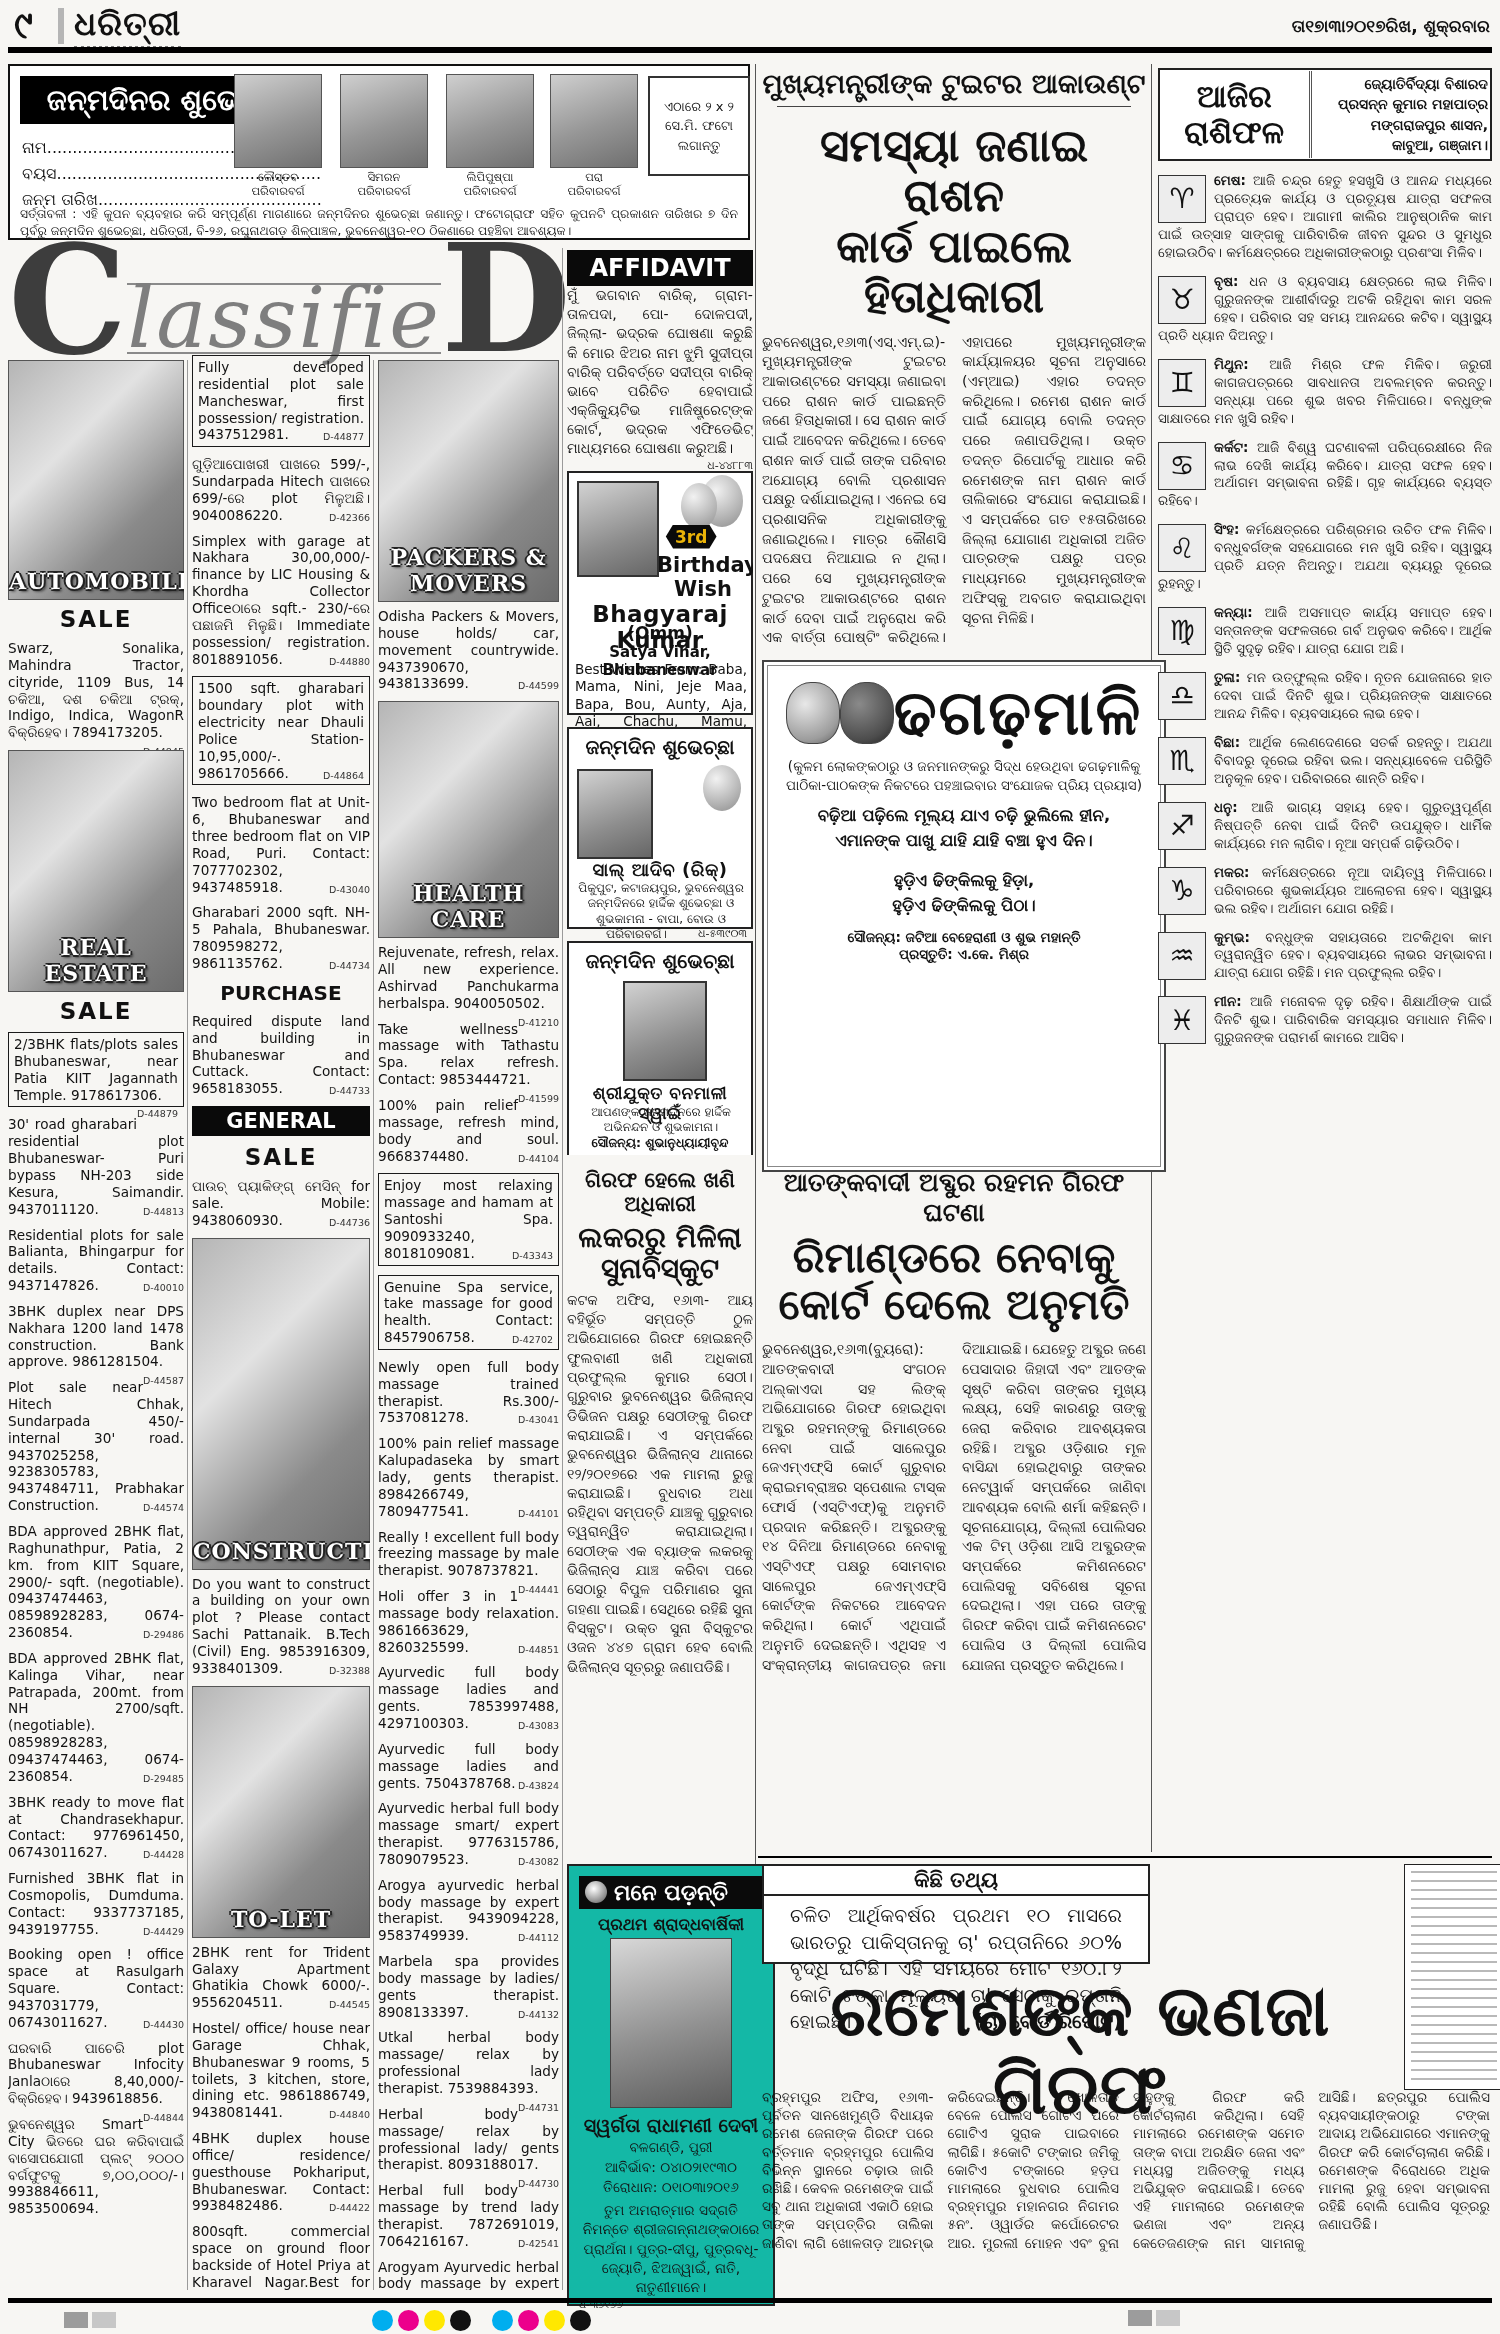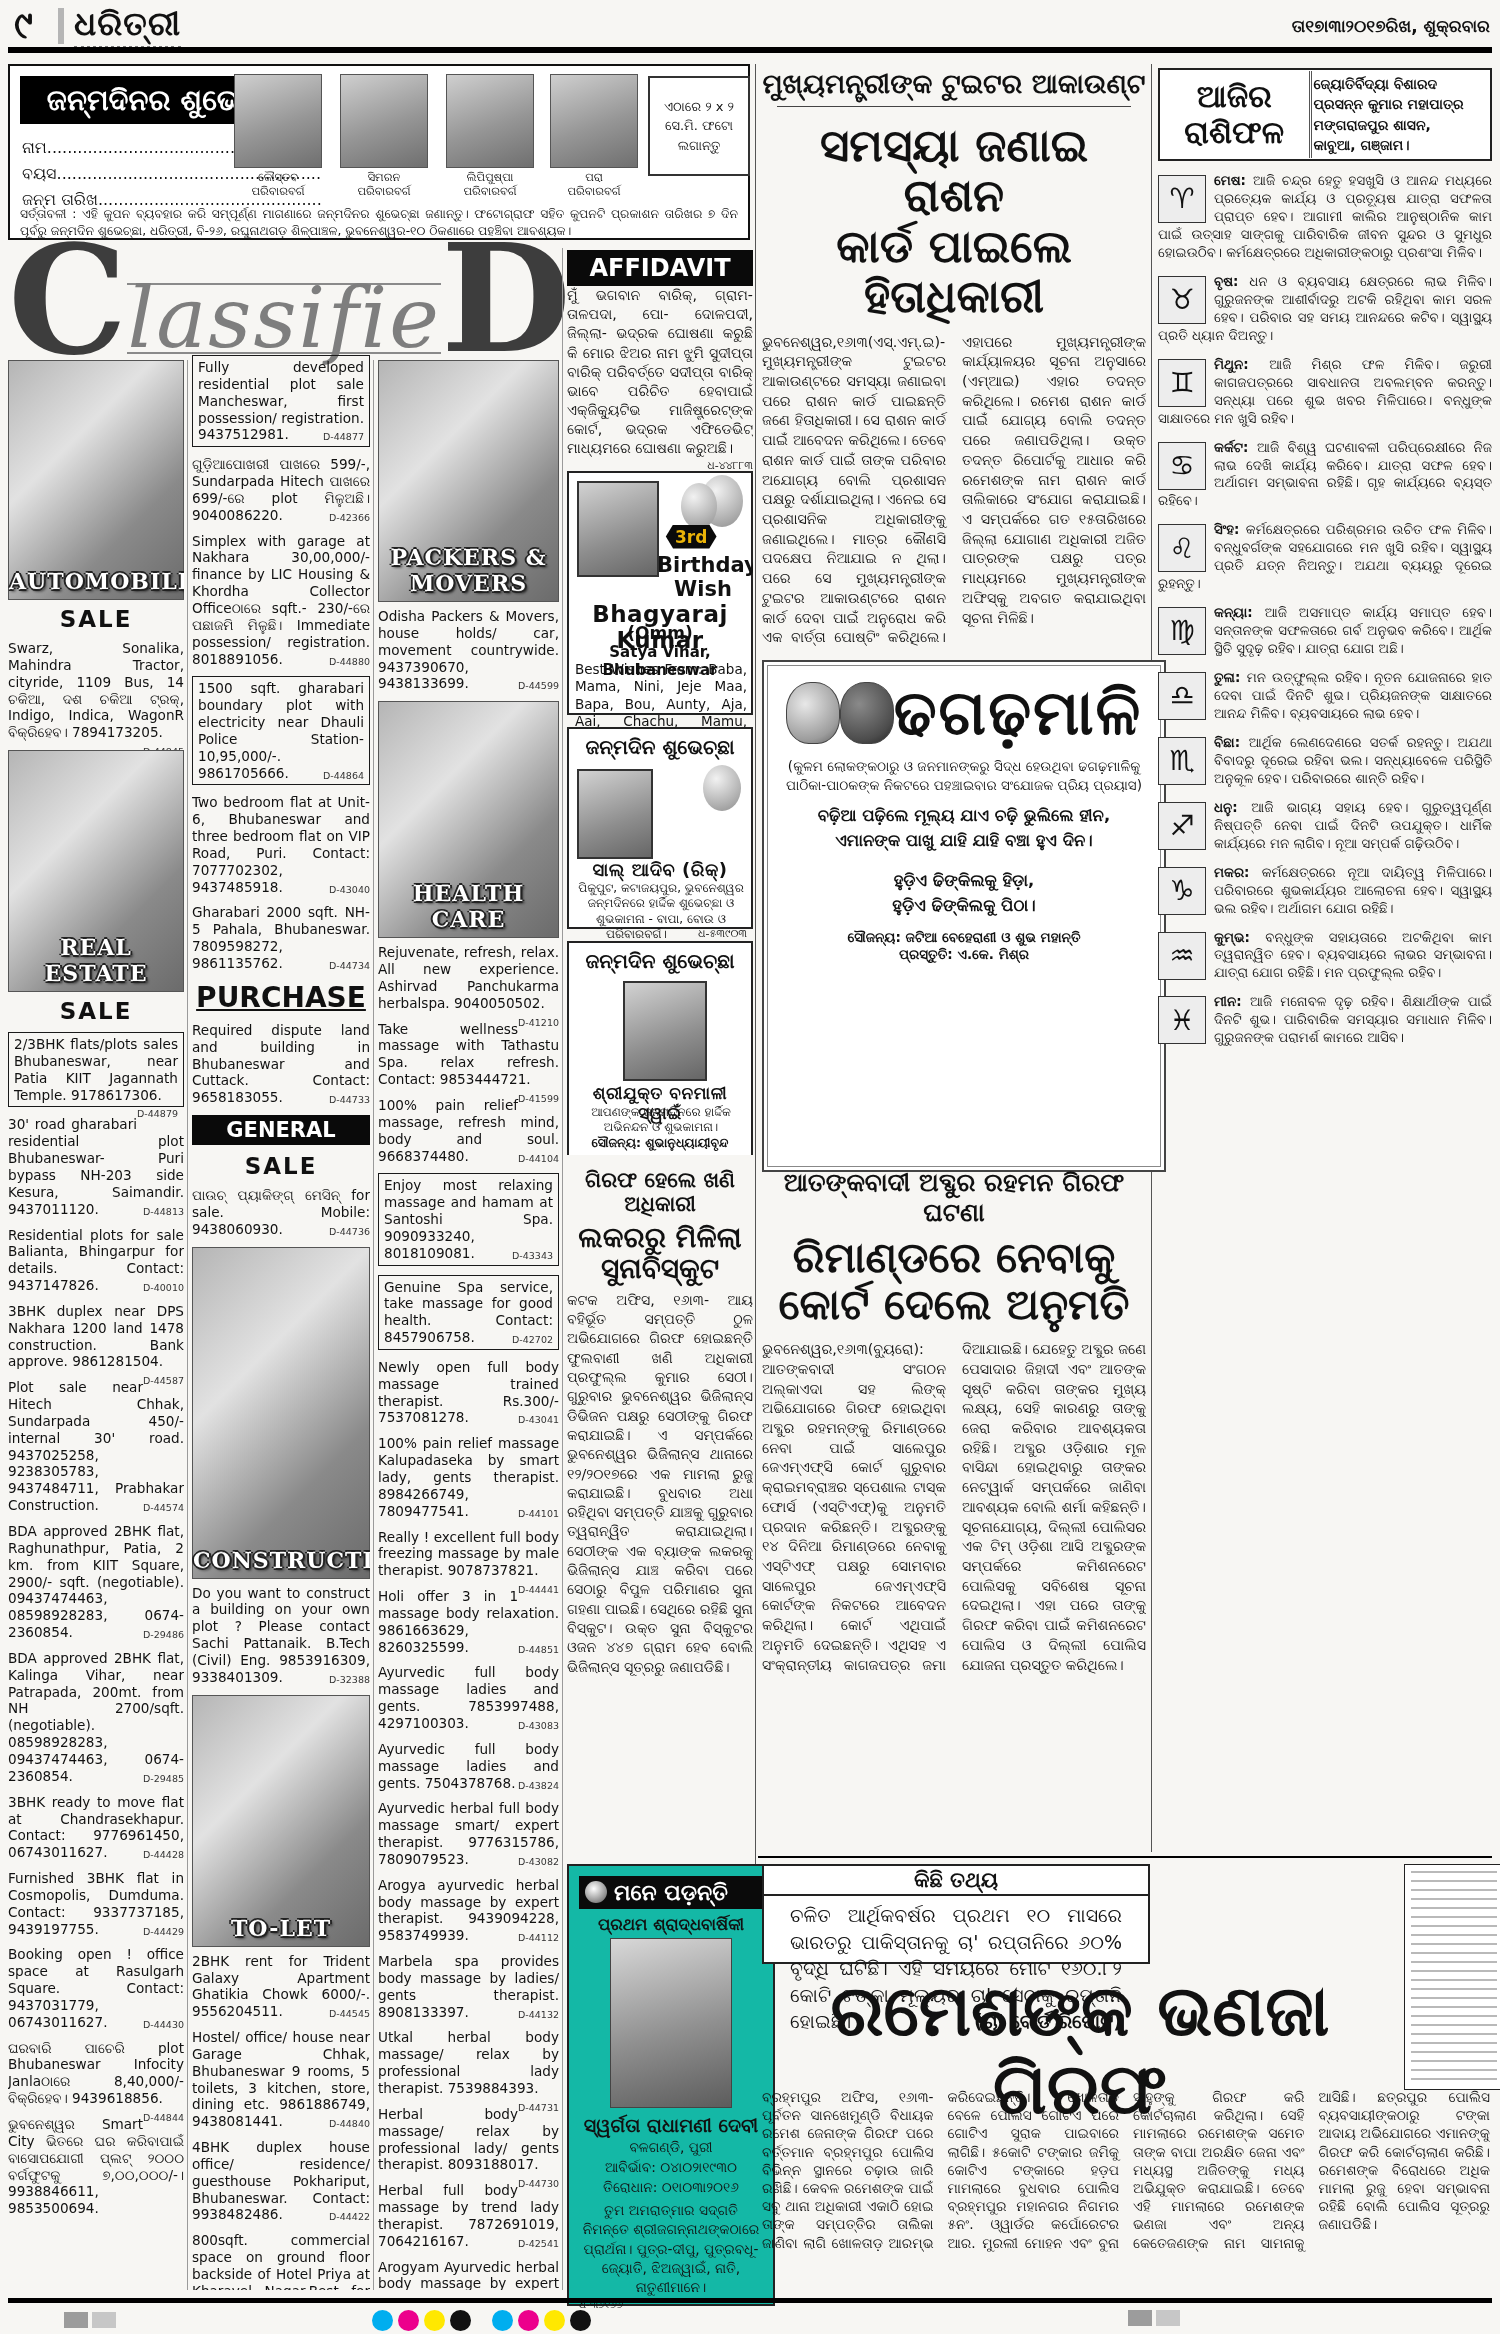--- a/index.html
+++ b/index.html
@@ -30,21 +30,21 @@
   
   .col{overflow:hidden}
   .banner{position:relative;border:1px solid #555;margin:0 0 6px;
           background:linear-gradient(135deg,#b5b5b5,#e2e2e2 35%,#8a8a8a 70%,#6b6b6b)}
   .banner-label{position:absolute;left:0;right:0;bottom:5px;text-align:center;color:#fff;
                 font-family:"DejaVu Serif",serif;font-weight:bold;font-size:22px;letter-spacing:1px;
                 text-shadow:-2px 0 #222,2px 0 #222,0 -2px #222,0 2px #222,2px 2px 3px #000}
   .sec{margin:4px 0 8px;text-align:center;font-weight:bold}
   .sec-sale{font-size:23px;letter-spacing:2px}
   .sec-black{background:#0a0a0a;color:#fff;font-size:21px;padding:3px 0}
-  .sec-underline{font-size:28px;text-decoration:underline}
+  .sec-underline{font-size:20px;}
   .ad{font-size:13.6px;line-height:1.24;text-align:justify;margin:0 0 9px}
   .ad .adid{float:right;font-size:9.5px;color:#333;margin-top:5px}
   .ad.boxed{border:1.5px solid #1a1a1a;padding:3px 5px}
   
   .affhead{background:#0a0a0a;color:#fff;text-align:center;font-weight:bold;font-size:24px;padding:4px 0}
   .afftext{font-size:14.2px;line-height:1.35;text-align:justify;margin-top:0}
   .affid{font-size:11px;float:right}
   .wishbox{border:2px solid #222;background:#fff;padding:6px;position:relative}
   .wb-photo{border:2px solid #333;background:linear-gradient(160deg,#d2d2d2,#8d8d8d 60%,#666)}
   .balloon{position:absolute;border-radius:50%;background:radial-gradient(circle at 35% 30%,#f2f2f2,#b5b5b5 60%,#8b8b8b)}
@@ -84,21 +84,21 @@
   .mem-sub{font-weight:bold;font-size:16.5px;margin:6px 0 4px}
   .mem-photo{width:120px;height:168px;margin:0 auto;border:1px solid #444;
              background:linear-gradient(165deg,#d8d8d8,#909090 55%,#5c5c5c)}
   .mem-name{font-weight:bold;font-size:19px;margin-top:6px}
   .mem-line{font-size:13.8px;line-height:1.45}
   .mem-prayer{font-size:13.8px;line-height:1.4;text-align:center;margin-top:4px}
   .mem-id{font-size:10.5px;text-align:left}
   
   .horo-head{border:2px solid #222;background:#fff;display:flex;align-items:center}
   .hh-title{width:46%;text-align:center;font-weight:900;font-size:31px;line-height:1.15;border-right:3px double #555;padding:8px 0}
-  .hh-credit{width:54%;text-align:left;font-size:14px;font-weight:bold;line-height:1.45;padding:4px 2px}
+  .hh-credit{width:54%;text-align:right;font-size:14px;font-weight:bold;line-height:1.45;padding:4px 2px}
   .h-entry{font-size:13.4px;line-height:1.34;text-align:justify;margin:11px 0;overflow:hidden}
   .h-icon{float:left;width:46px;height:46px;border:1.5px solid #333;background:#ededed;margin:3px 8px 2px 0;
           display:flex;align-items:center;justify-content:center;font-size:28px}
   
   .stripes{background:repeating-linear-gradient(to bottom,#b9b9b9 0 2px,transparent 2px 9px)}
   .regdot{position:absolute;width:21px;height:21px;border-radius:50%}
   .regsq{position:absolute;width:24px;height:16px;background:#9c9c9c}
 </style>
 </head>
 <body>

